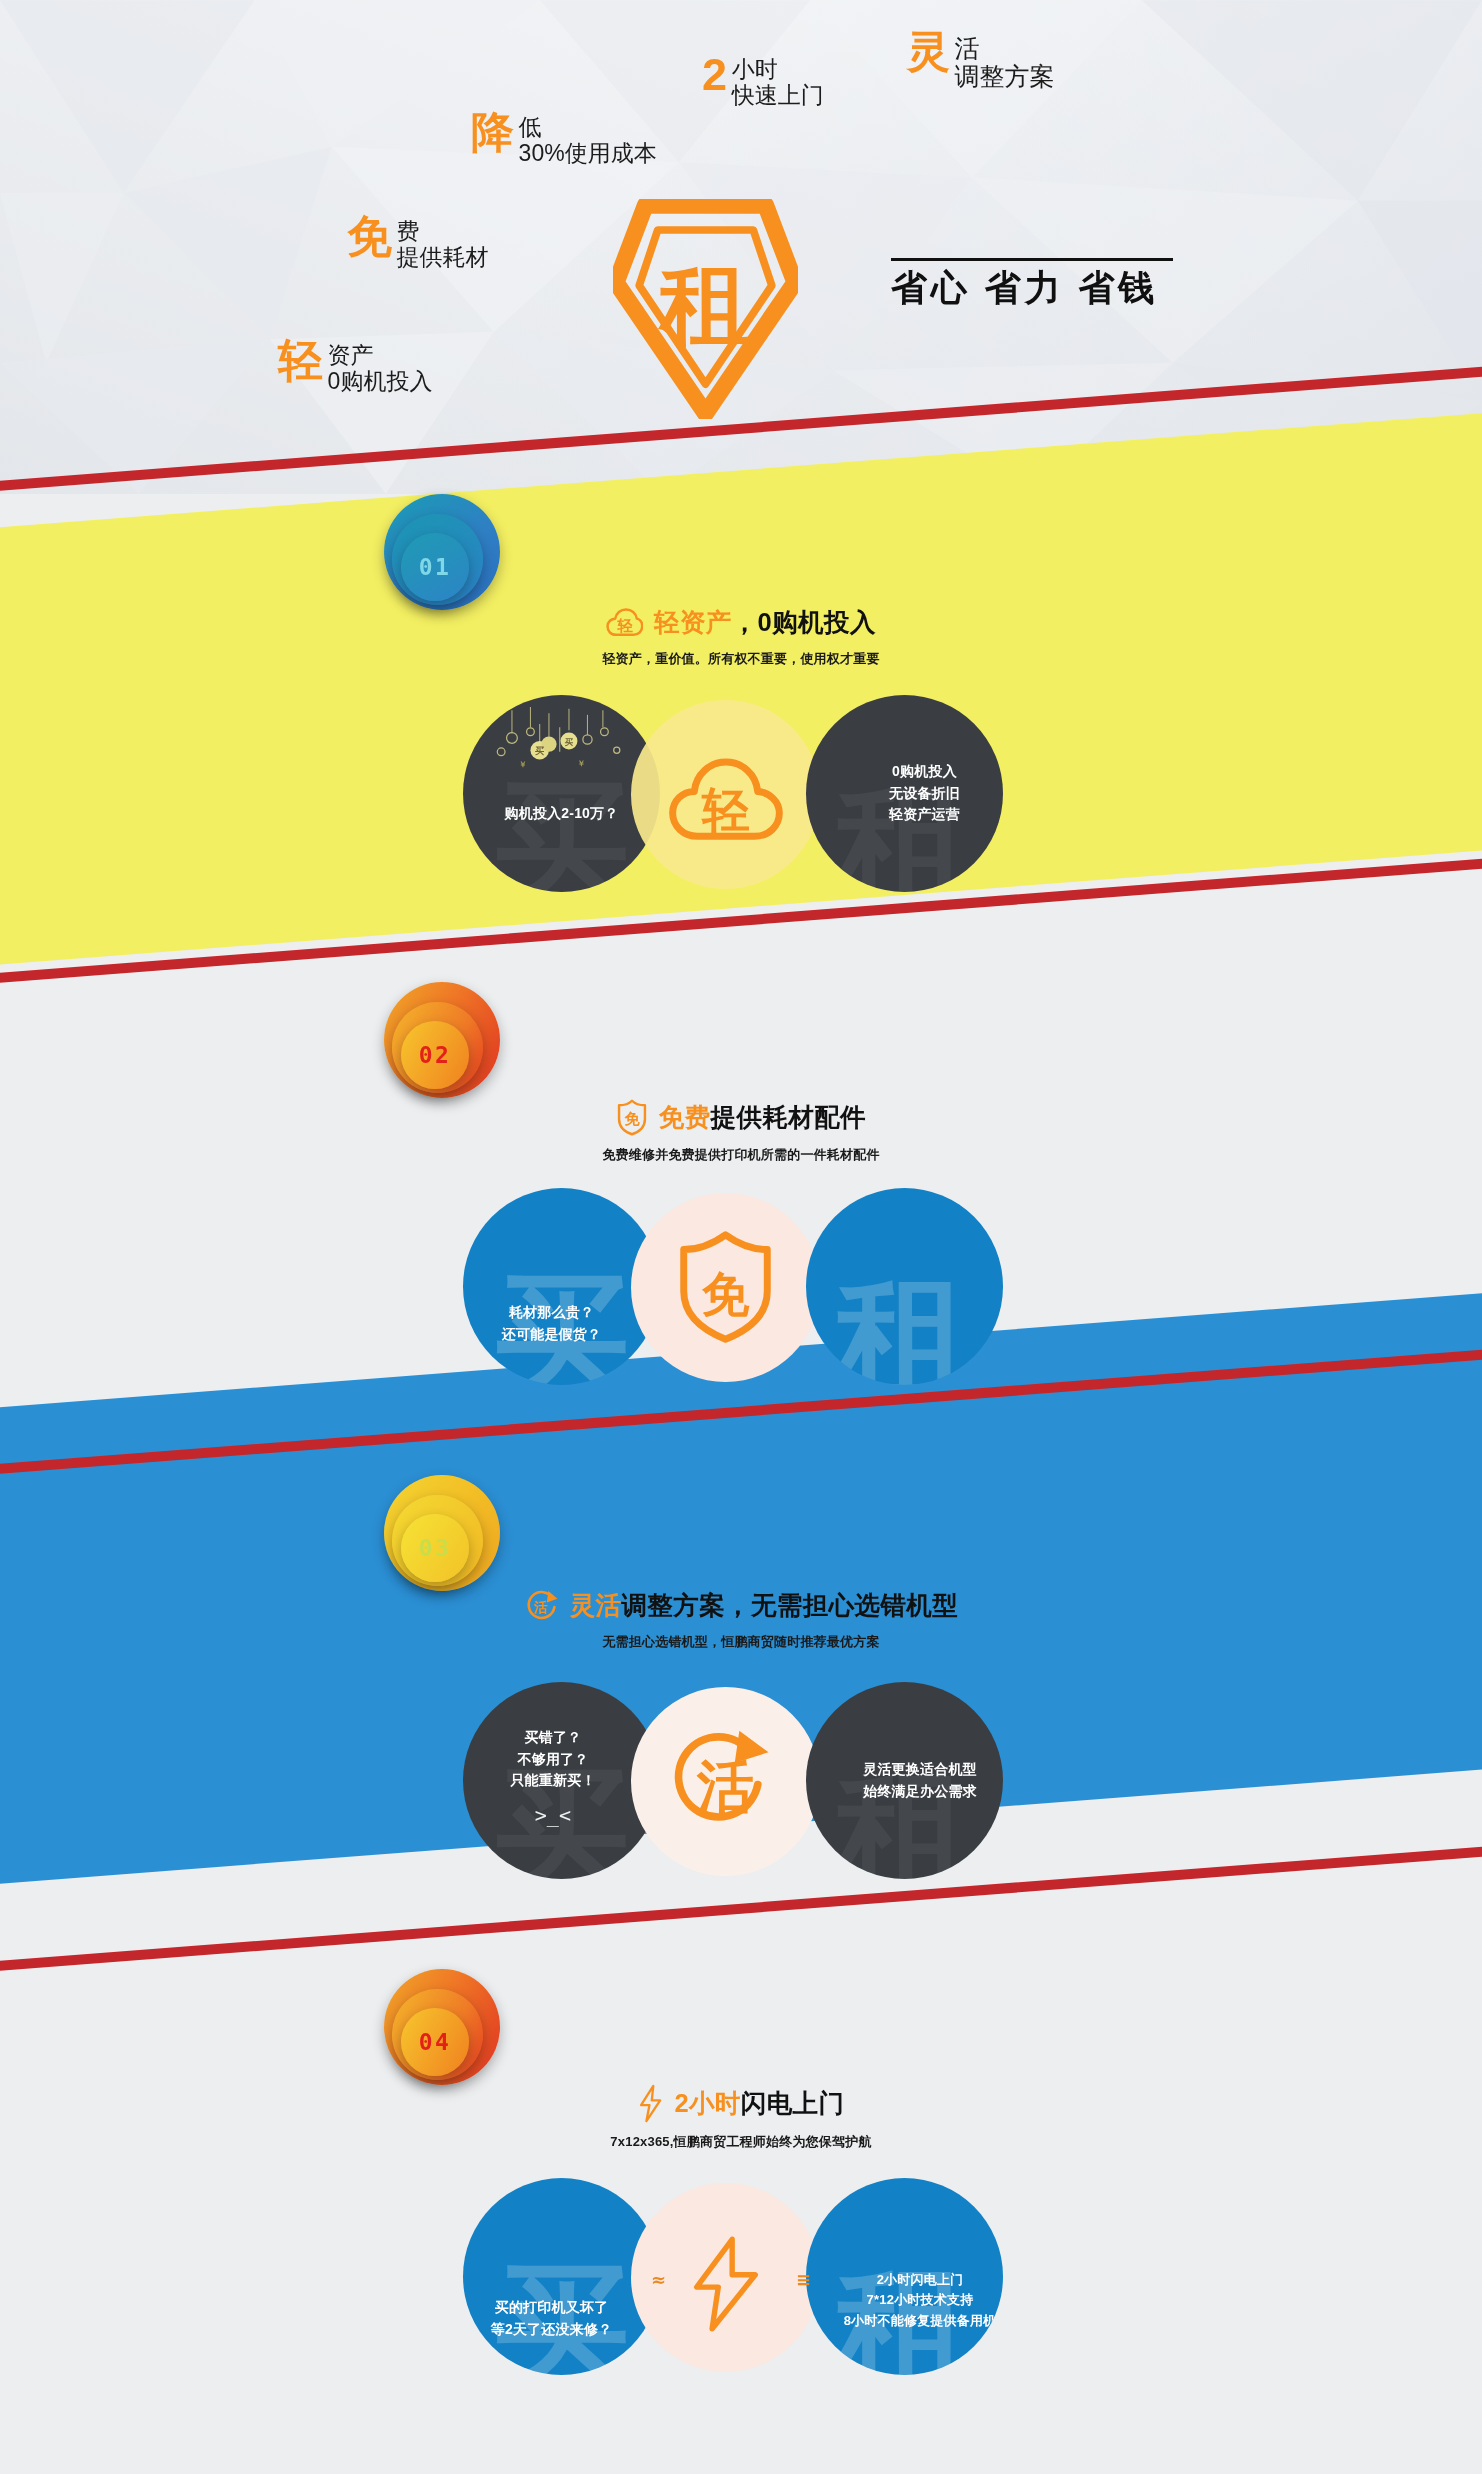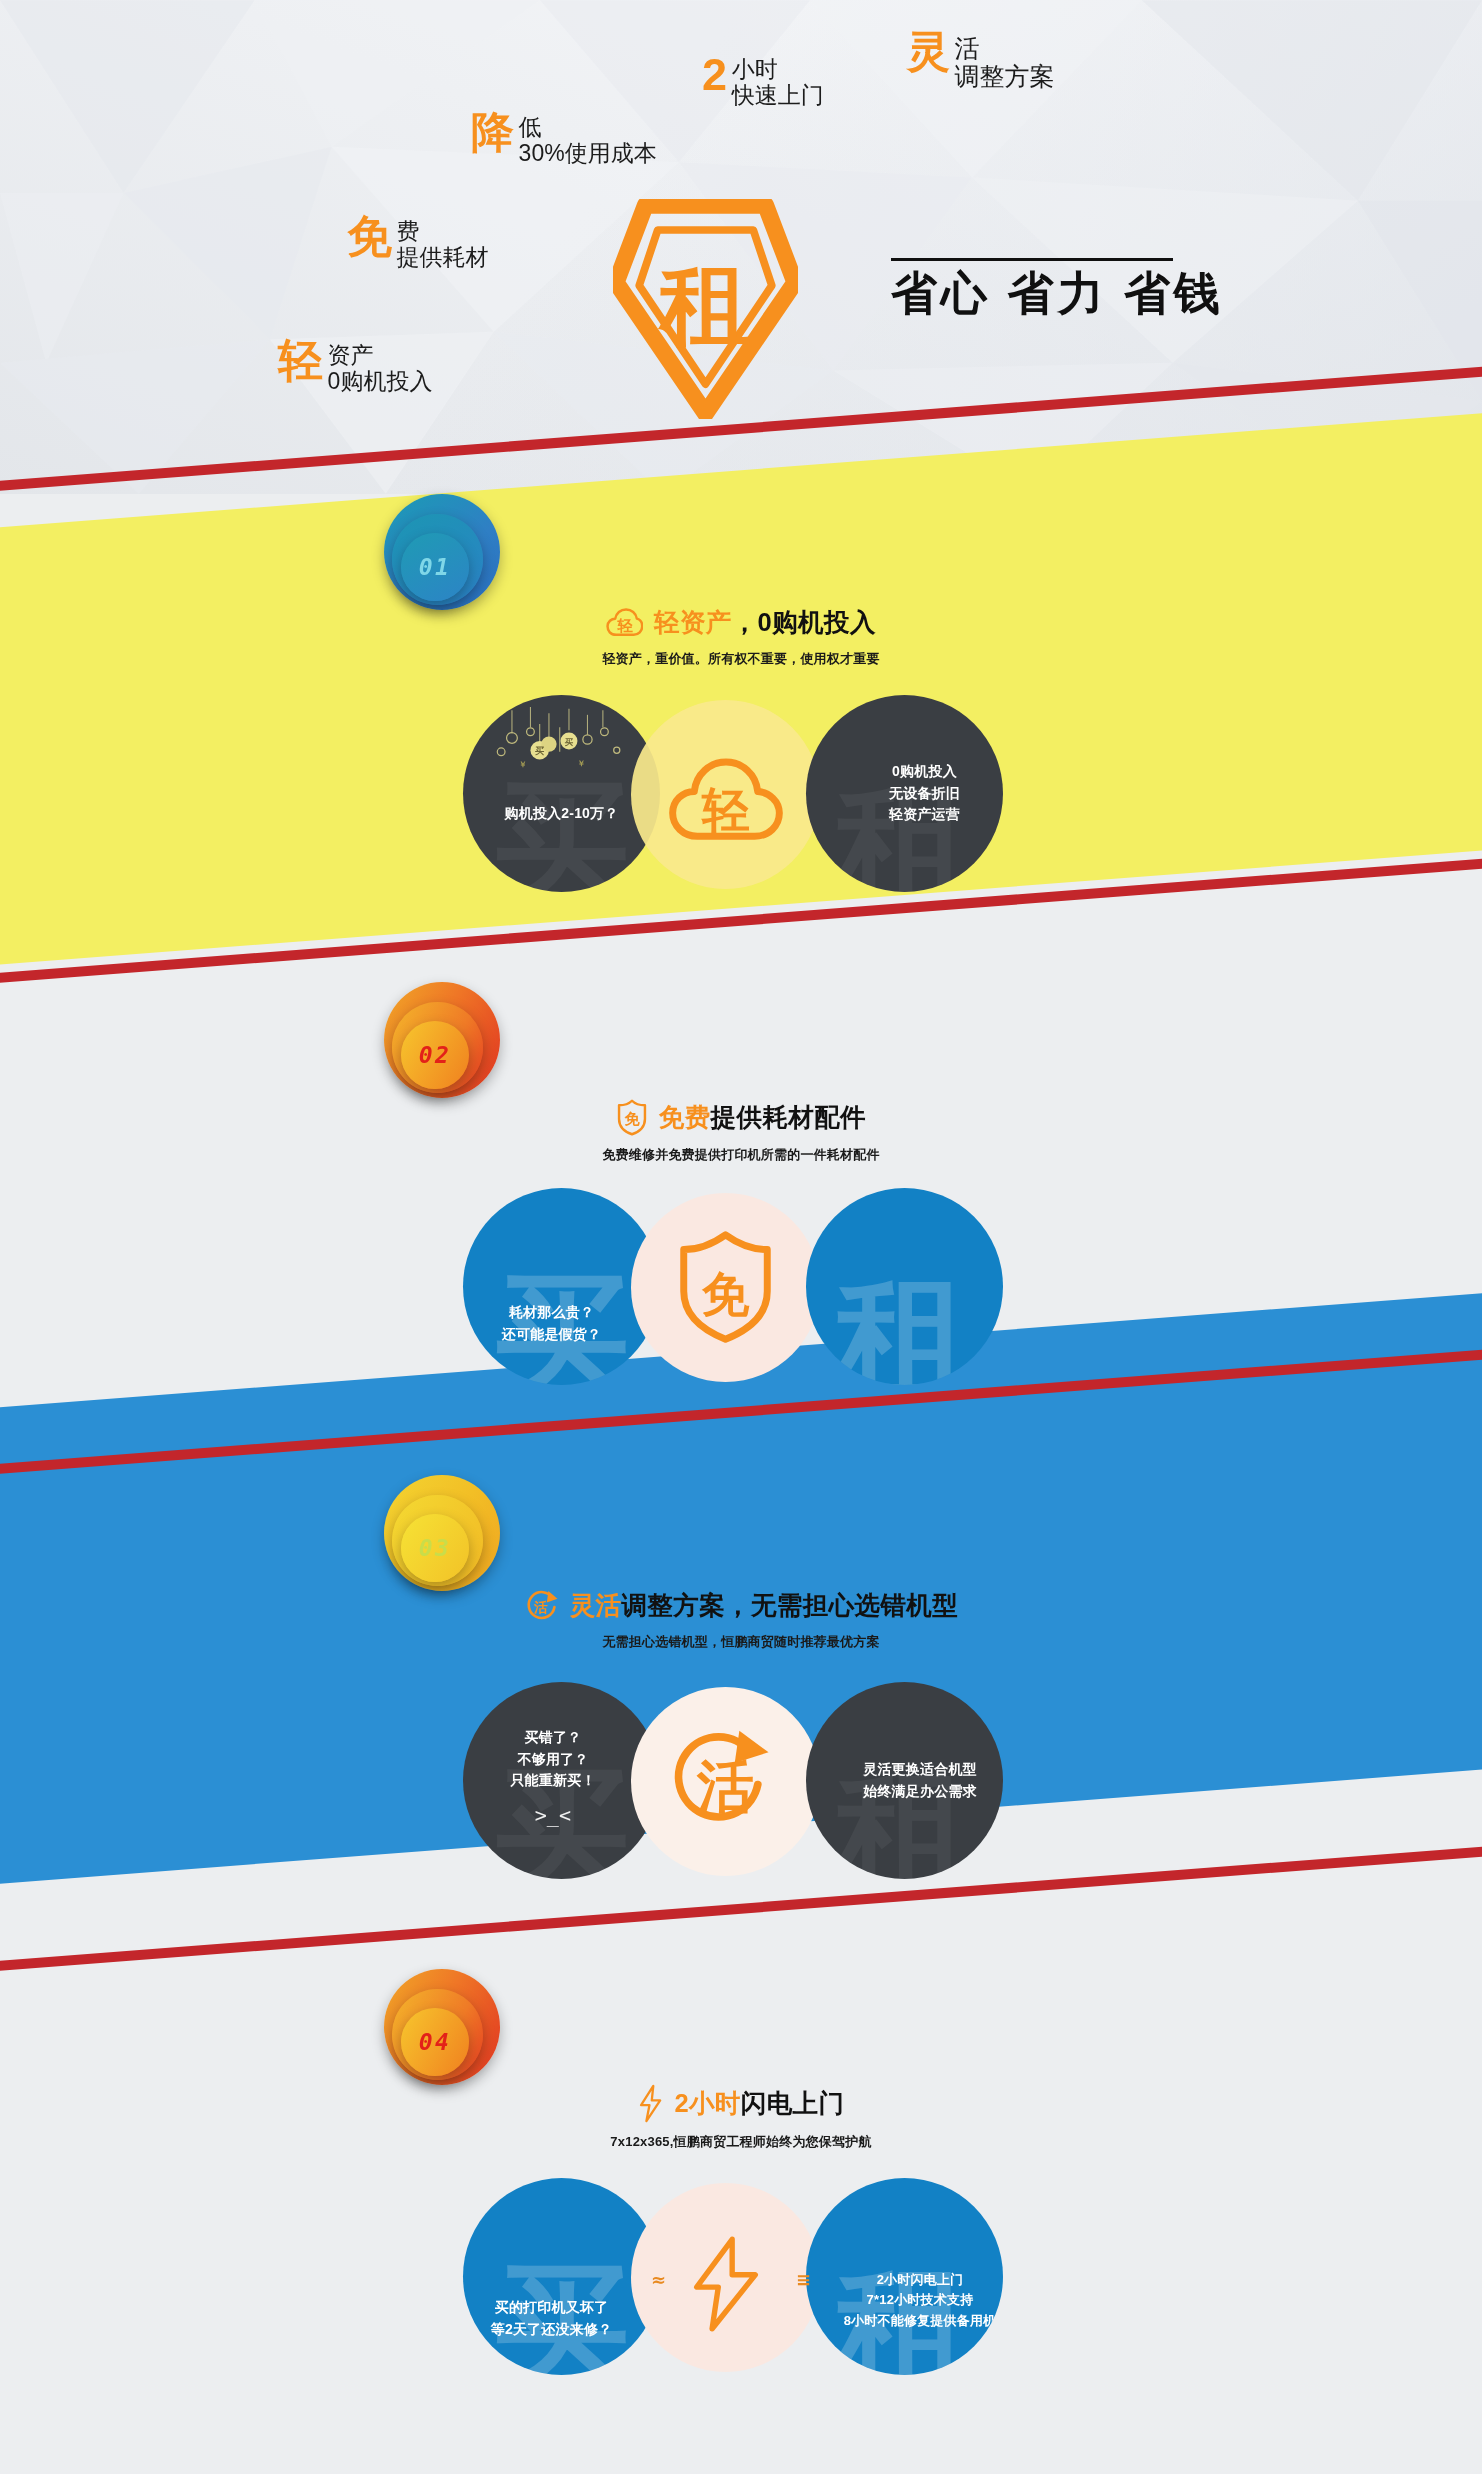--- a/index.html
+++ b/index.html
@@ -72,21 +72,21 @@
 
   
   .logo-wrap { position:absolute; left: 613px; top: 199px; width: 185px; height: 220px; }
   .brand { position: absolute; left: 891px; top: 247px; }
   .brand-title {
     font-size: 57px; font-weight: 800; color: #101010;
     letter-spacing: 4.6px; line-height: 1;
   }
   .brand-rule { width: 282px; height: 3.1px; background:#101010; margin: 10.8px 0 9.3px; }
   .brand-sub {
-    font-size: 46px; font-weight: 800; color:#101010; letter-spacing: 3.9px; line-height:1;
+    font-size: 36px; font-weight: 800; color:#101010; letter-spacing: 3.9px; line-height:1;
   }
 
   
   .band { position: absolute; left: -62px; width: 1613px; }
   .band-yellow {
     top: 532px; height: 436px;
     background: #f3ef62;
     transform: rotate(-4.4deg);
     transform-origin: left top;
   }
@@ -115,21 +115,20 @@
   }
   .badge .r1 { width:116px; height:116px; left:0;   top:0;   }
   .badge .r2 { width:91px; height:91px; left:7.7px;top:20px; }
   .badge .r3 { width: 68px; height: 68px; left:17px;top:39px; }
   .badge .num {
     position: absolute; left: 17px; top: 39px;
     width: 68px; height: 68px;
     display:flex; align-items:center; justify-content:center;
     font-size: 23px; font-weight: 800; letter-spacing: 2.3px;
     font-family: "DejaVu Sans Mono", monospace;
-    font-style: italic;
   }
   
   #badge-1 { left: 384px; top: 494px; }
   #badge-1 .r1 { background: linear-gradient(145deg,#1a9cb5 0%,#2f7fc4 55%,#2a6fc0 100%); }
   #badge-1 .r2 { background: linear-gradient(150deg,#1c96b3 0%,#2b81c6 100%); }
   #badge-1 .r3 { background: linear-gradient(150deg,#1f9bb4 0%,#2c84c6 100%); }
   #badge-1 .num { color: #7fd7e8; }
   
   #badge-2 { left: 384px; top: 982px; }
   #badge-2 .r1 { background: linear-gradient(120deg,#f0a828 0%,#ef7526 45%,#e03421 100%); }

